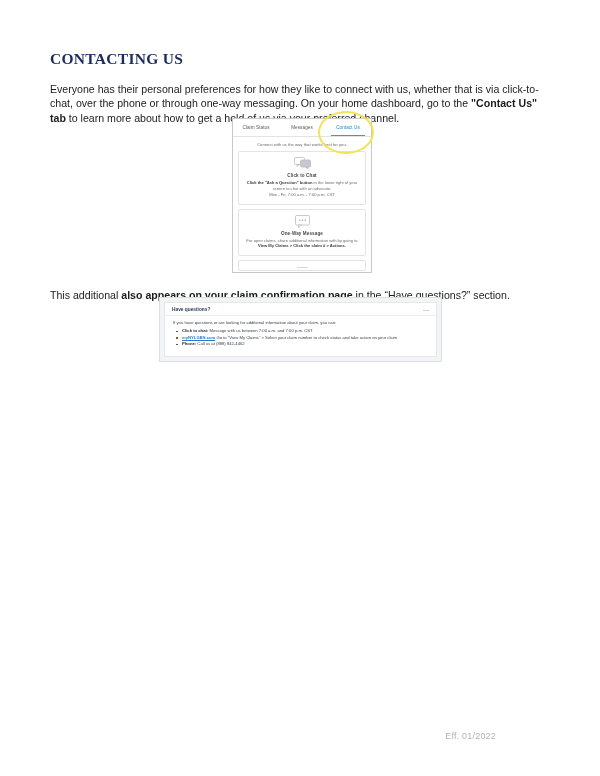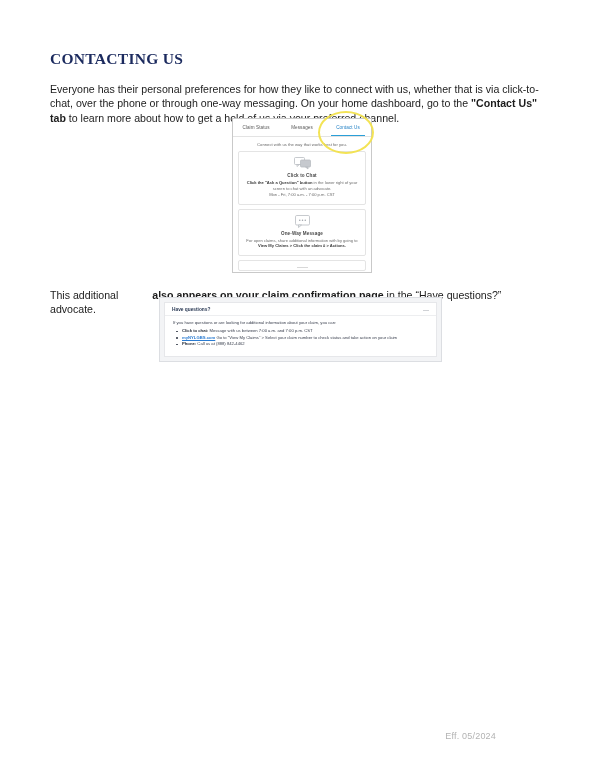--- a/index.html
+++ b/index.html
@@ -47,21 +47,21 @@
   
   .para2 {
     position: absolute;
     left: 50px;
     top: 277px;
     width: 500px;
     font-size: 10.6px;
     line-height: 14.6px;
     color: #1c1c1c;
   }
-  .para2 b { font-weight: bold; margin-left: 31px; }
+  .para2 b { font-weight: bold; }
 
   
   .app-shot {
     position: absolute;
     left: 232px;
     top: 118px;
     width: 140px;
     height: 155px;
     background: #ffffff;
     border: 1px solid #c9c9c9;
@@ -276,21 +276,21 @@
 
       <div class="app-card clipped">
         <div class="dash-stub"></div>
       </div>
 
     </div>
   </div>
 
   <div class="highlight-circle"></div>
 
-  <p class="para2"><span>This additional </span><b>also appears on your claim confirmation page</b><span> in the “Have questions?” advocate.</span></p>
+  <p class="para2"><span>This additional </span><b>also appears on your claim confirmation page</b><span> in the “Have questions?” section.</span></p>
 
   <div class="conf-shot">
     <div class="conf-inner">
 
       <div class="conf-header">
         <div class="conf-title">Have questions?</div>
         <div class="conf-collapse">—</div>
       </div>
 
       <div class="conf-body">
@@ -301,15 +301,15 @@
 
           <li><a class="conf-link" href="#">myNYLGBS.com</a><span> Go to “View My Claims” &gt; Select your claim number to check status and take action on your claim</span></li>
 
           <li><b>Phone:</b><span> Call us at (888) 842-4462</span></li>
         </ul>
       </div>
 
     </div>
   </div>
 
-  <div class="footer-eff">Eff. 05/2024</div>
+  <div class="footer-eff">Eff. 01/2022</div>
 
 </div>
 
 </body></html>

